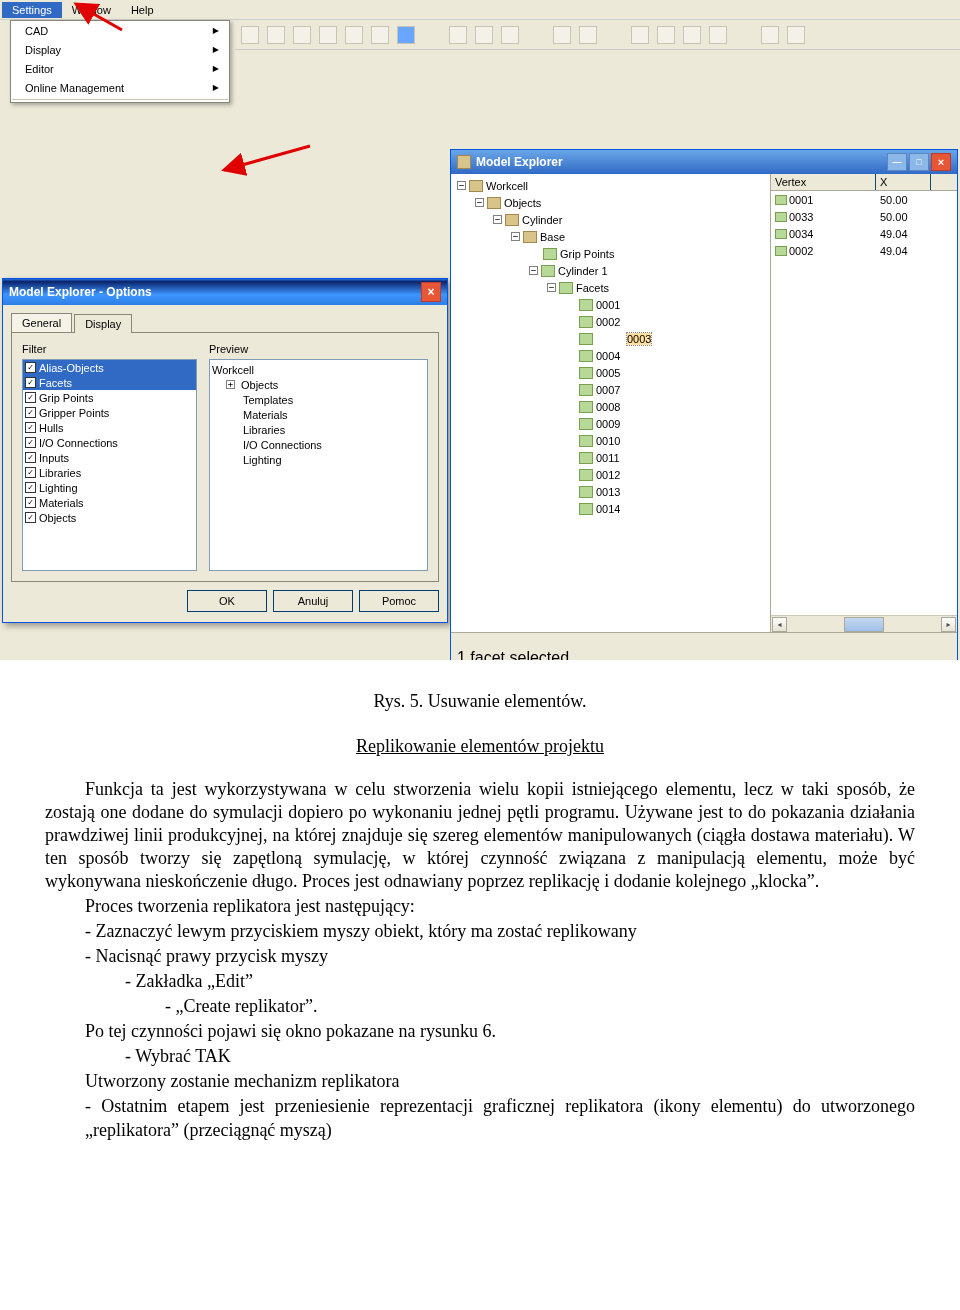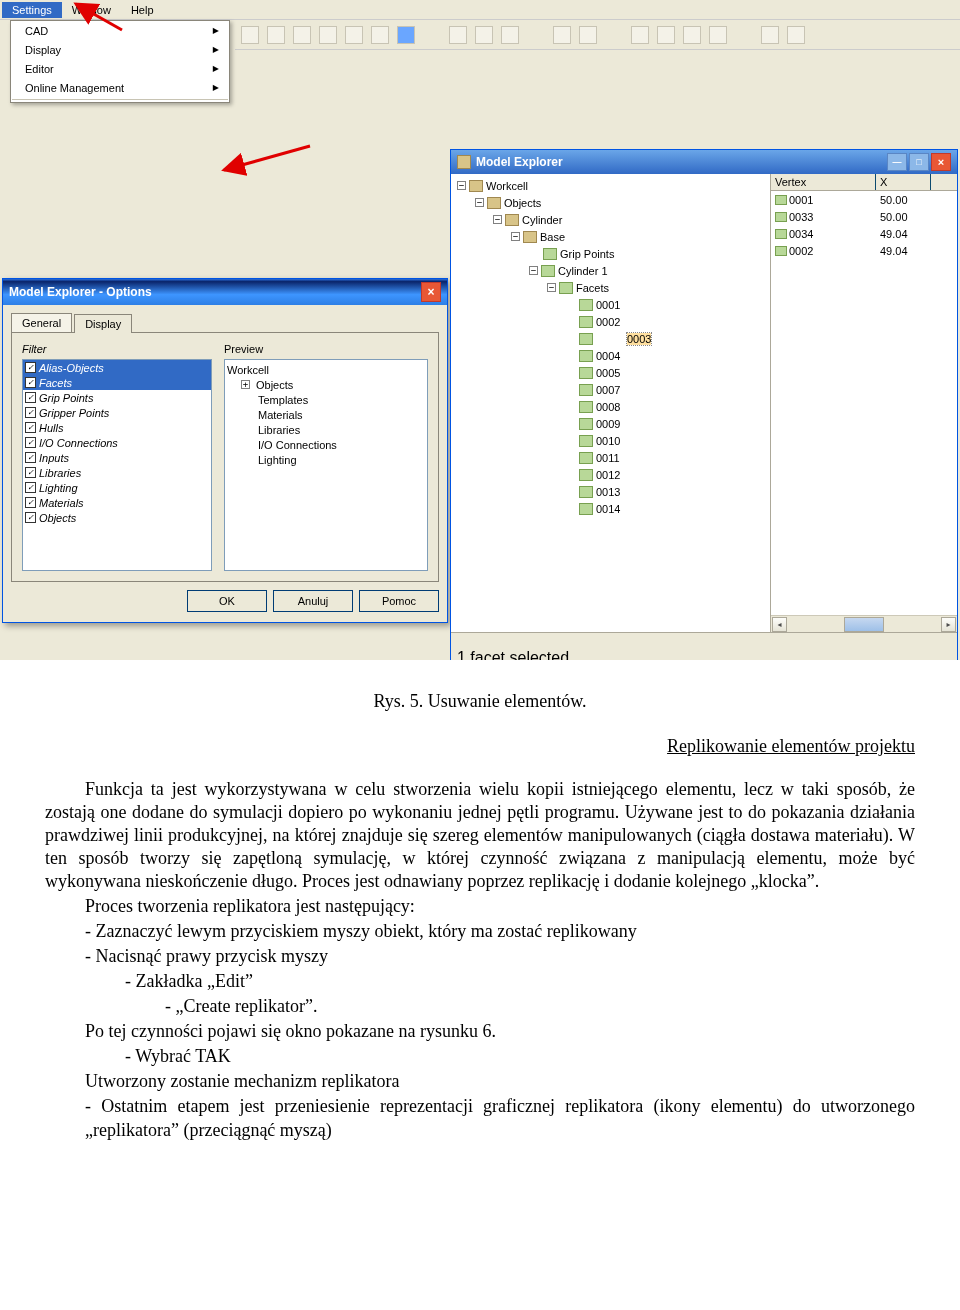--- a/index.html
+++ b/index.html
@@ -31,21 +31,21 @@
 
   
   .options-dlg { position: absolute; top: 278px; left: 2px; width: 446px; background: #ece9d8; border: 1px solid #0054e3; box-shadow: 3px 3px 6px rgba(0,0,0,0.35); }
   .titlebar { height: 26px; background: linear-gradient(#2a6fdc, #0a246a 10%, #3d95ff 60%, #2d7fe5); color: #fff; font-weight: bold; display: flex; align-items: center; padding: 0 6px; font-size: 12px; }
   .titlebar .winbtn { width: 20px; height: 20px; background: #e85735; border: 1px solid #c0392b; color: #fff; display: flex; align-items: center; justify-content: center; font-weight: bold; margin-left: auto; }
   .tabs { display: flex; padding: 8px 8px 0; }
   .tab { padding: 3px 10px; background: #f5f3e8; border: 1px solid #8a867a; border-bottom: none; margin-right: 2px; position: relative; }
   .tab.active { background: #ece9d8; z-index: 2; top: 1px; }
   .tab-panel { margin: 0 8px 8px; background: #ece9d8; border: 1px solid #8a867a; padding: 10px; height: 250px; display: flex; gap: 12px; }
   .filter-col, .preview-col { display: flex; flex-direction: column; }
-  .filter-col { width: 190px; font-style: italic; }
+  .filter-col { width: 175px; }
   .preview-col { flex: 1; }
   .grp-label { margin-bottom: 4px; }
   .listbox { flex: 1; border: 1px solid #7f9db9; background: #fff; overflow-y: scroll; }
   .previewbox { flex: 1; border: 1px solid #7f9db9; background: #fff; padding: 2px; }
   .listbox .litem { padding: 1px 2px; display: flex; align-items: center; gap: 3px; height: 15px; }
   .listbox .litem.sel { background: #316ac5; color: #fff; }
   .chk { width: 11px; height: 11px; border: 1px solid #333; background: #fff; display: inline-flex; align-items: center; justify-content: center; font-size: 8px; line-height: 1; color: #000; }
   .tree-row { padding: 1px 0 1px 0; display: flex; align-items: center; gap: 3px; height: 15px; }
   .expander2 { width: 9px; height: 9px; border: 1px solid #808080; background: #fff; display: inline-flex; align-items: center; justify-content: center; font-size: 9px; line-height: 1; font-family: monospace; }
   .dlg-buttons { display: flex; justify-content: flex-end; gap: 6px; padding: 0 8px 10px; }
@@ -75,21 +75,21 @@
   .node { display: flex; align-items: center; gap: 3px; height: 17px; }
   .node.sel span.lbl { background: #ffe0a0; outline: 1px dotted #888; margin-left: 31px; }
   .ind { display: inline-block; }
   .exp { width: 9px; height: 9px; border: 1px solid #808080; background: #fff; display: inline-flex; align-items: center; justify-content: center; font-size: 9px; line-height: 1; font-family: monospace; }
   .ticon { width: 14px; height: 12px; background: #d8c488; border: 1px solid #a08850; }
   .ticon.geom { background: #b8d898; border-color: #78a050; }
 
   
   .doc { padding: 30px 45px 20px; font-family: "Times New Roman", serif; font-size: 18px; line-height: 1.28; text-align: justify; }
   .caption { text-align: center; margin-bottom: 22px; }
-  .subtitle { text-decoration: underline; margin-bottom: 20px; text-align: right; }
+  .subtitle { text-decoration: underline; margin-bottom: 20px; text-align: center; }
   .para { text-indent: 40px; margin-bottom: 2px; }
   .para.noind { text-indent: 0; }
   .lvlist { padding-left: 40px; }
   .lvlist2 { padding-left: 80px; }
   .lvlist3 { padding-left: 120px; }
 </style>
 </head>
 <body>
 
 <div class="shot">

